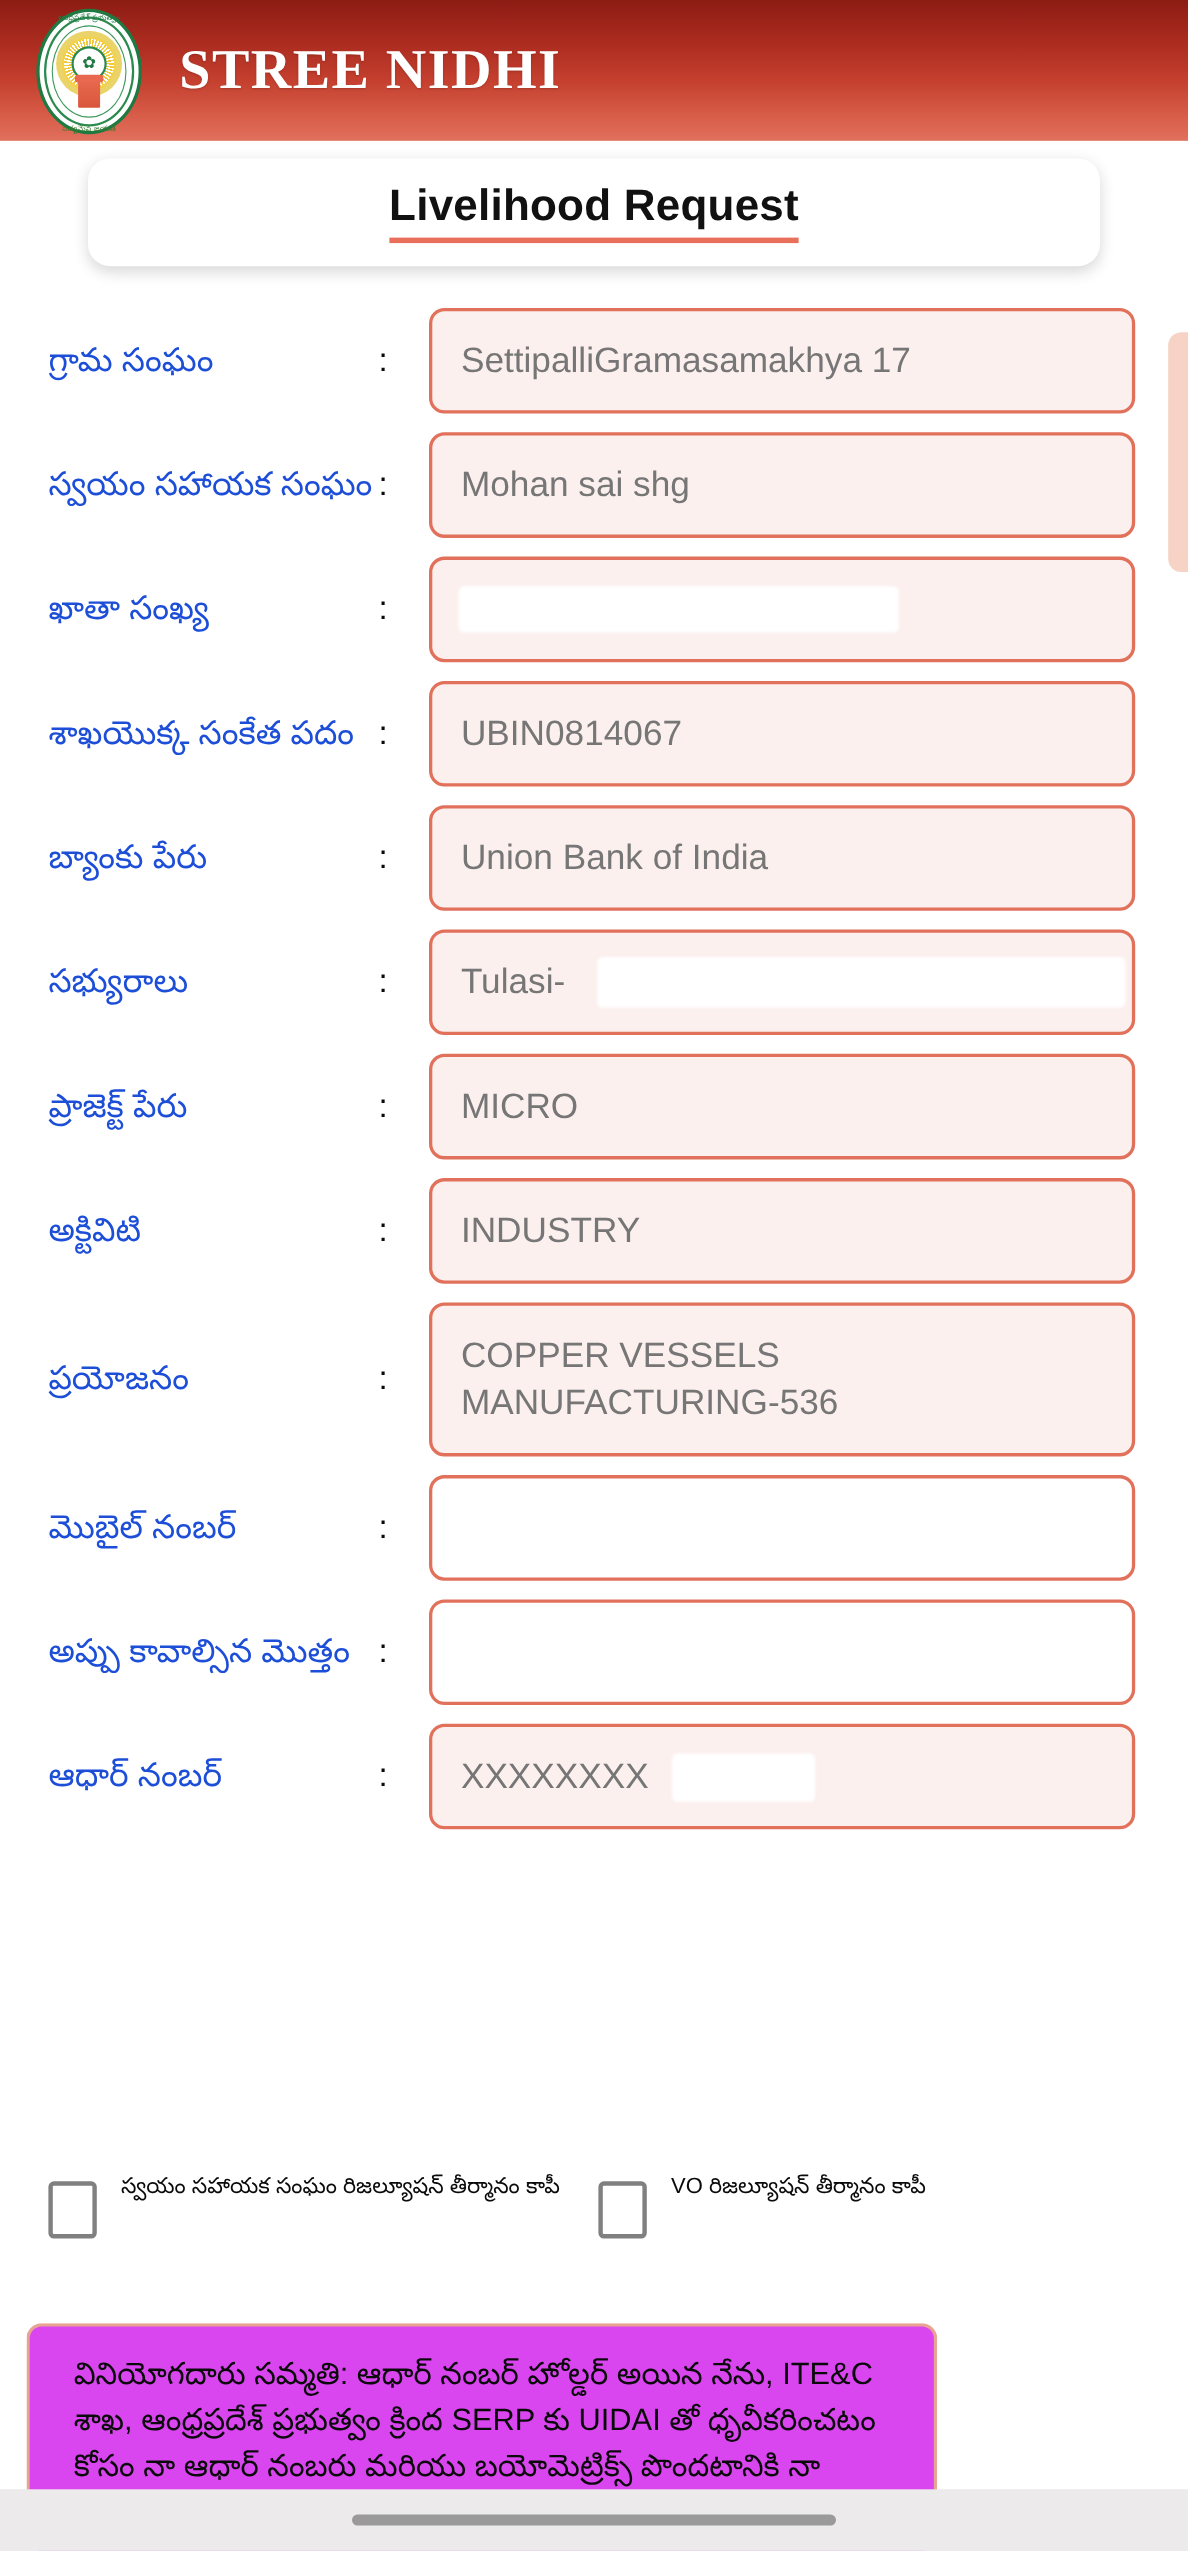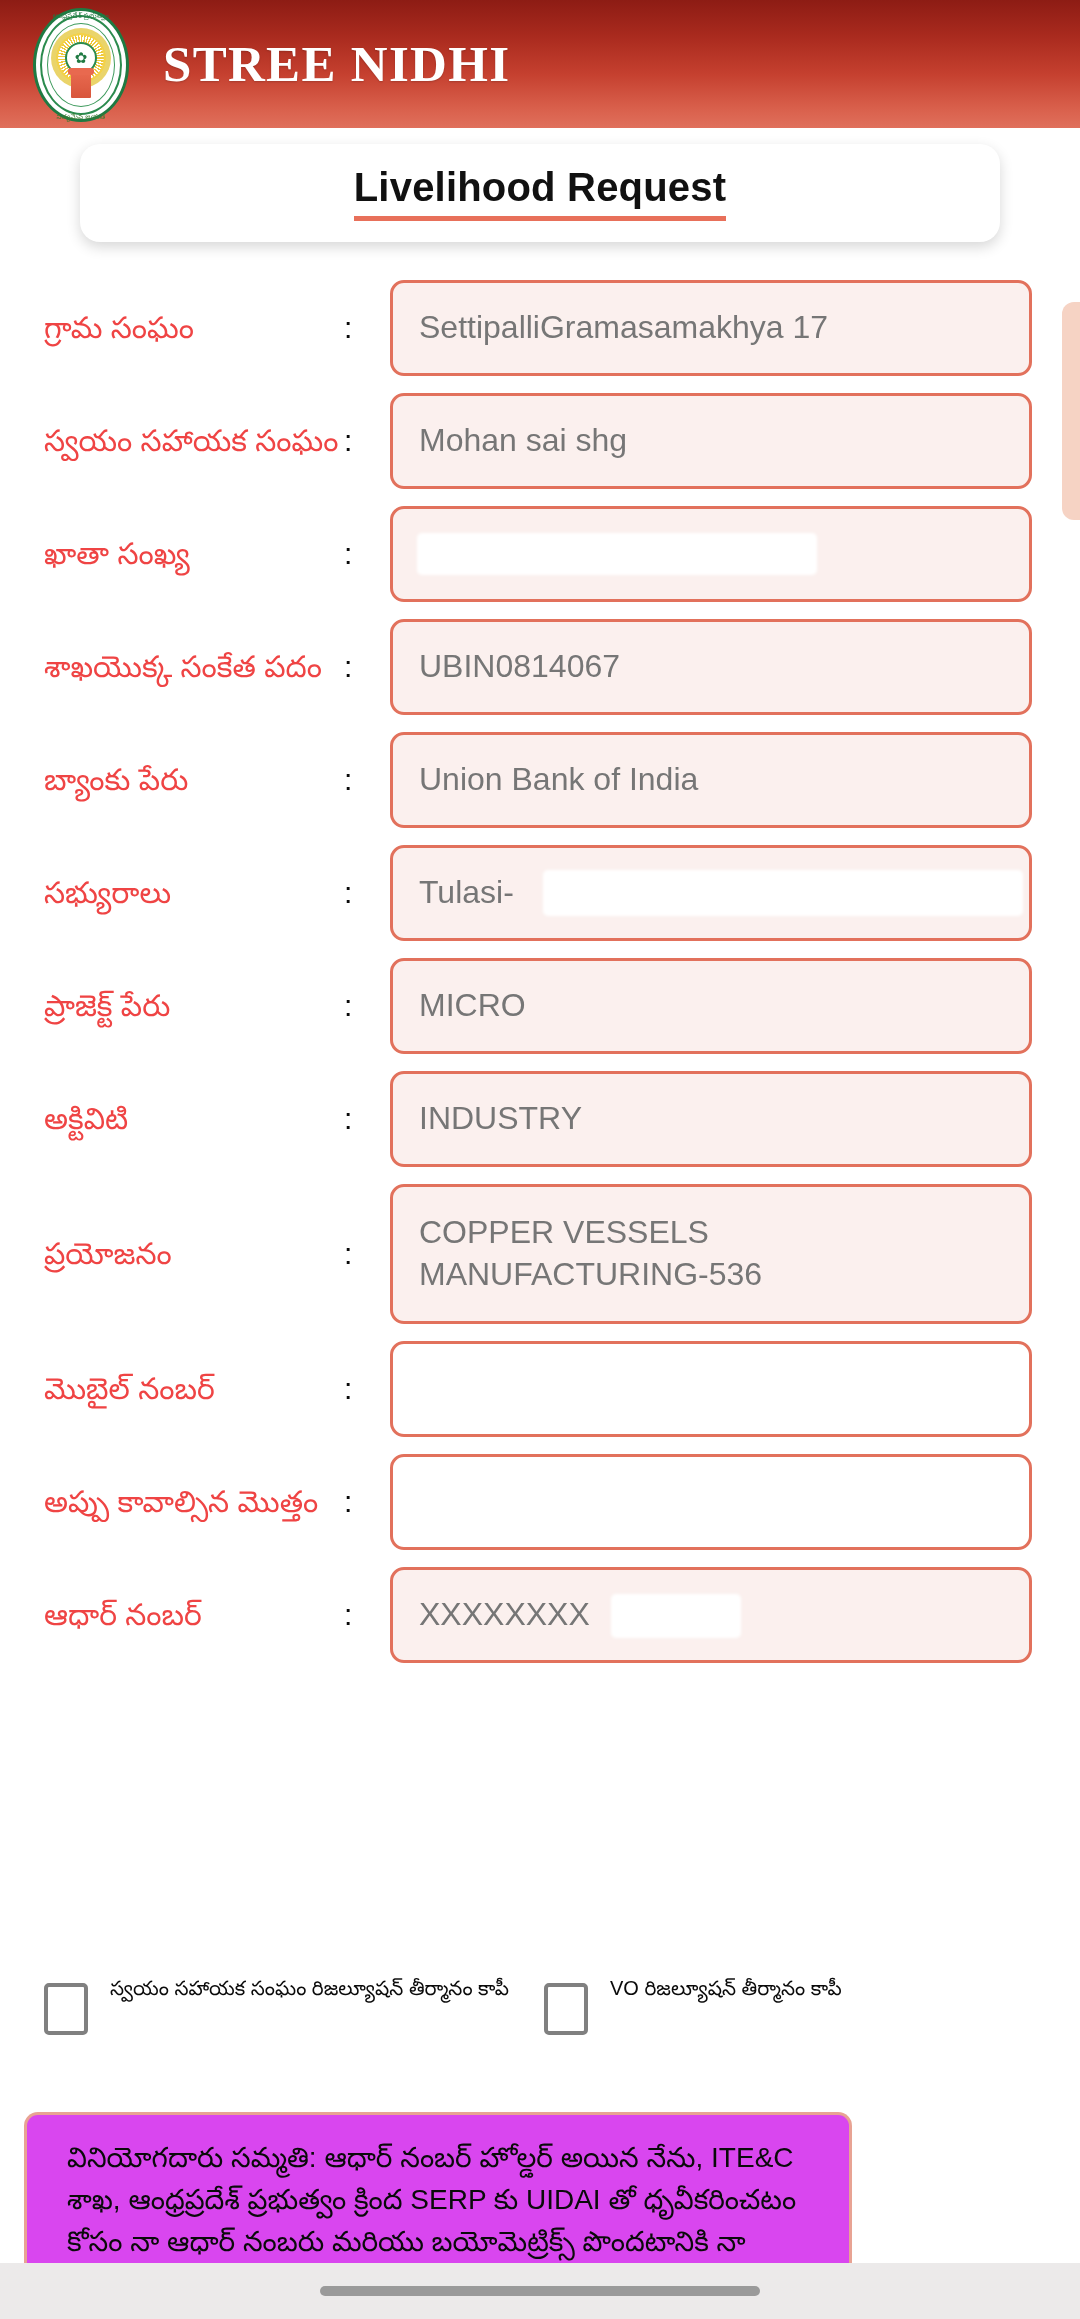--- a/index.html
+++ b/index.html
@@ -90,21 +90,21 @@
   }
 
   
   .form { position: absolute; left: 0; top: 280px; width: 1080px; }
   .row {
     display: flex; align-items: center; width: 1080px;
     padding: 0 48px 0 44px; margin-bottom: 17px;
   }
   .lbl {
     width: 300px; flex: none;
-    font-size: 30px; line-height: 1.33; color: #ef4444;
+    font-size: 30px; line-height: 1.33; color: #1d4ed8;
   }
   .colon { width: 46px; flex: none; font-size: 30px; color: #0a0a0a; text-align: left; }
   .field {
     flex: 1 1 auto;
     background: #fbf0ee; border: 3px solid #e2715c; border-radius: 14px;
     min-height: 96px; display: flex; align-items: center;
     padding: 0 26px; font-size: 32px; color: #767676; line-height: 1.3;
     position: relative; overflow: hidden;
   }
   .field.tall { min-height: 140px; }

